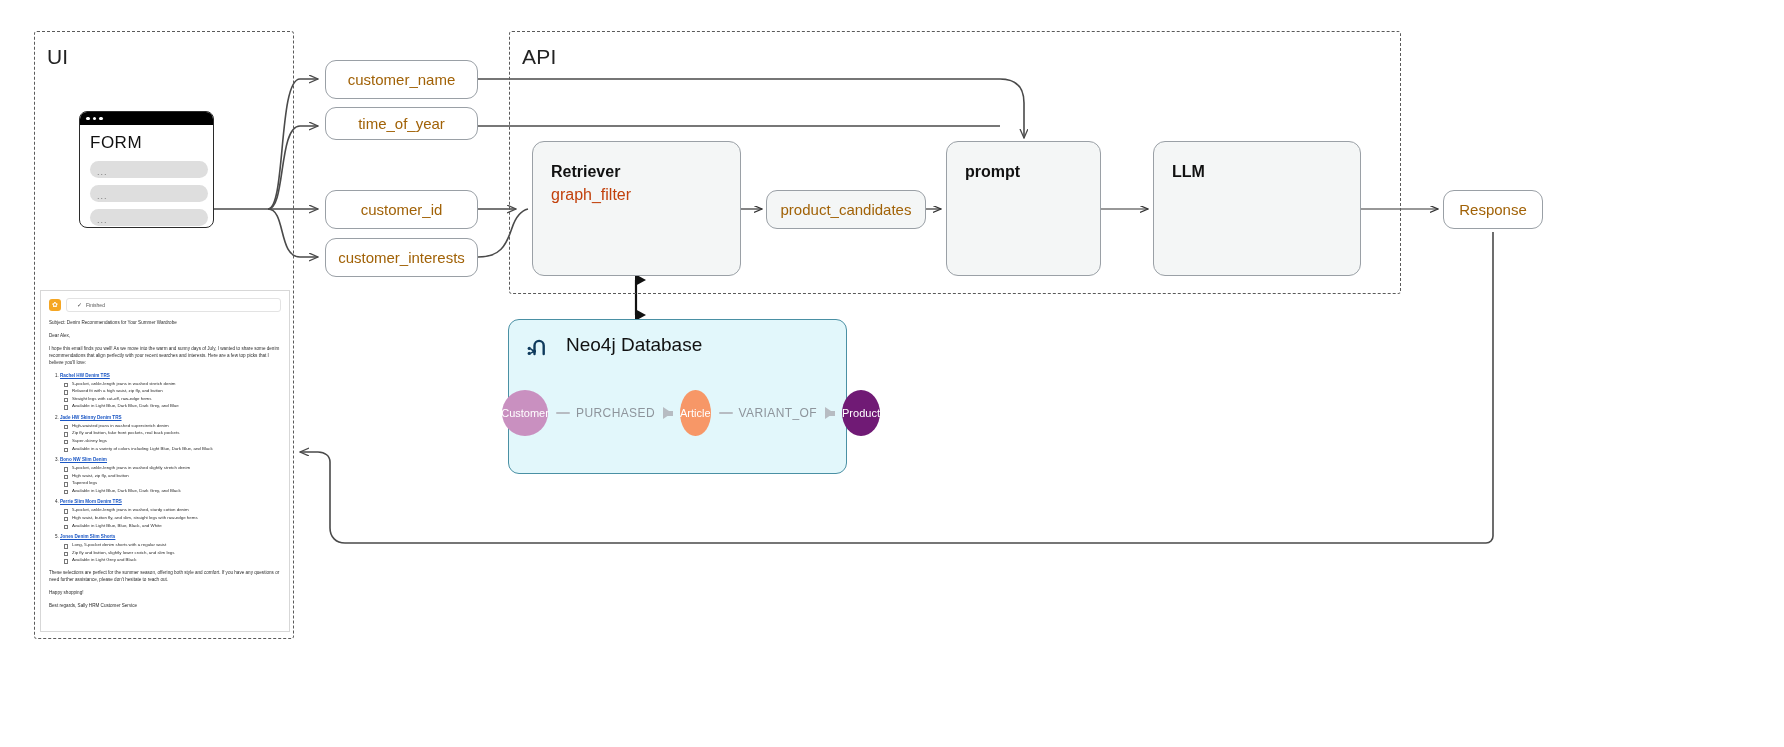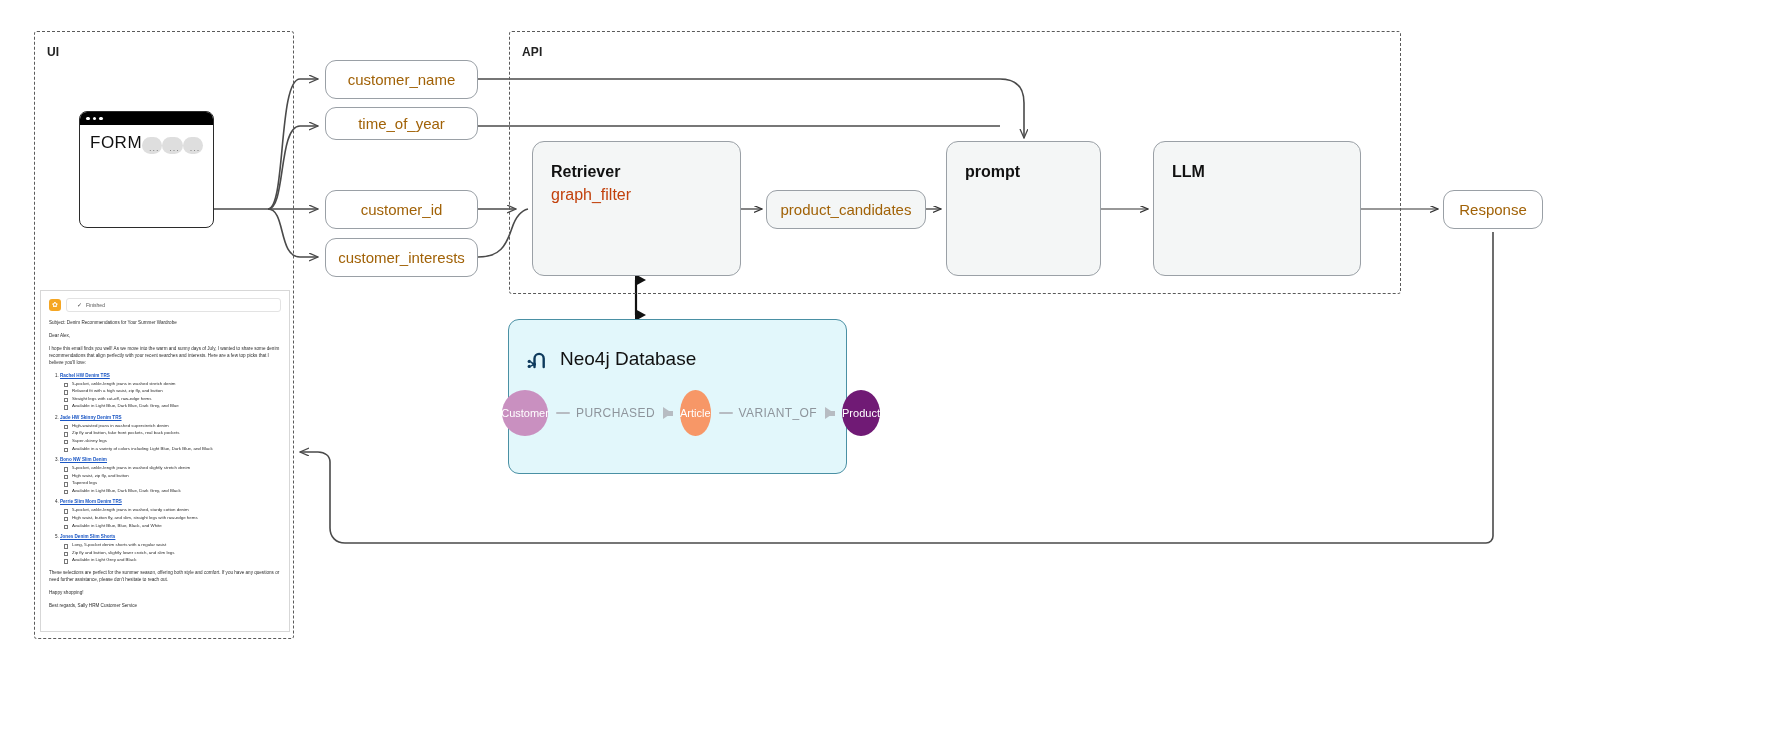--- a/index.html
+++ b/index.html
@@ -3,47 +3,47 @@
 <meta charset="utf-8">
 <style>
   html,body{margin:0;padding:0;background:#ffffff;}
   body{width:1784px;height:747px;position:relative;overflow:hidden;
        font-family:"Liberation Sans","DejaVu Sans",sans-serif;color:#1a1a1a;}
   #canvas{position:absolute;inset:0;}
   .svg-layer{position:absolute;left:0;top:0;width:1784px;height:747px;pointer-events:none;}
 
   
   .group{position:absolute;border:1.6px dashed #5a5a5a;border-radius:3px;background:transparent;}
-  .group-label{position:absolute;font-size:12px;color:#222;letter-spacing:.2px;font-weight:bold;}
+  .group-label{position:absolute;font-size:21px;color:#222;letter-spacing:.2px;}
 
   
   .pill{position:absolute;border:1.4px solid #9aa0a6;border-radius:11px;background:#ffffff;
         display:flex;align-items:center;justify-content:center;font-size:15px;color:#a16207;
         box-sizing:border-box;}
   .pill.grey{background:#f4f6f6;}
 
   
   .procbox{position:absolute;border:1.4px solid #9aa0a6;border-radius:12px;background:#f4f6f6;
            box-sizing:border-box;padding:18px 18px;}
   .procbox .title{font-size:16px;font-weight:bold;color:#111;line-height:1.45;}
   .procbox .sub{font-size:16px;font-weight:normal;color:#c2410c;line-height:1.45;}
 
   
   .browser{position:absolute;border:1.6px solid #2b2b2b;border-radius:8px;background:#fff;overflow:hidden;}
   .browser-bar{height:13px;background:#000;display:flex;align-items:center;padding-left:6px;gap:3px;}
   .dot{width:3.5px;height:3.5px;border-radius:50%;background:#fff;}
-  .browser-body{padding:6px 10px 10px 10px;display:flex;flex-direction:row;align-items:flex-end;}
+  .browser-body{padding:6px 10px 10px 10px;display:flex;flex-direction:column;align-items:flex-start;}
   .form-title{font-size:17px;color:#111;margin:2px 0 8px 0;letter-spacing:.5px;}
   .field{width:118px;height:17px;background:#dedede;border-radius:9px;margin-bottom:7px;
          display:flex;align-items:flex-end;padding:0 0 1px 7px;box-sizing:border-box;
          font-size:9px;color:#7b7b7b;letter-spacing:1px;}
 
   
   .neo{position:absolute;background:#e2f7fb;border:1.5px solid #4a90a4;border-radius:11px;box-sizing:border-box;}
-  .neo-head{display:flex;align-items:center;gap:9px;padding:28px 0 0 18px;}
+  .neo-head{display:flex;align-items:flex-end;gap:15px;padding:14px 0 0 18px;}
   .neo-title{font-size:19px;color:#111;}
   .graph{position:absolute;left:0;right:0;top:56px;height:74px;display:flex;align-items:center;
          justify-content:center;gap:4px;margin-left:27px;}
   .node{width:46px;height:46px;border-radius:50%;display:flex;align-items:center;justify-content:center;
         color:#fff;font-size:11px;}
   .node.customer{background:#c990c0;}
   .node.article{background:#f79767;}
   .node.product{background:#701a75;}
   .rel{display:flex;align-items:center;gap:6px;margin:0 4px;}
   .rel-line{width:14px;height:2.5px;background:#b7bcc2;border-radius:2px;}

